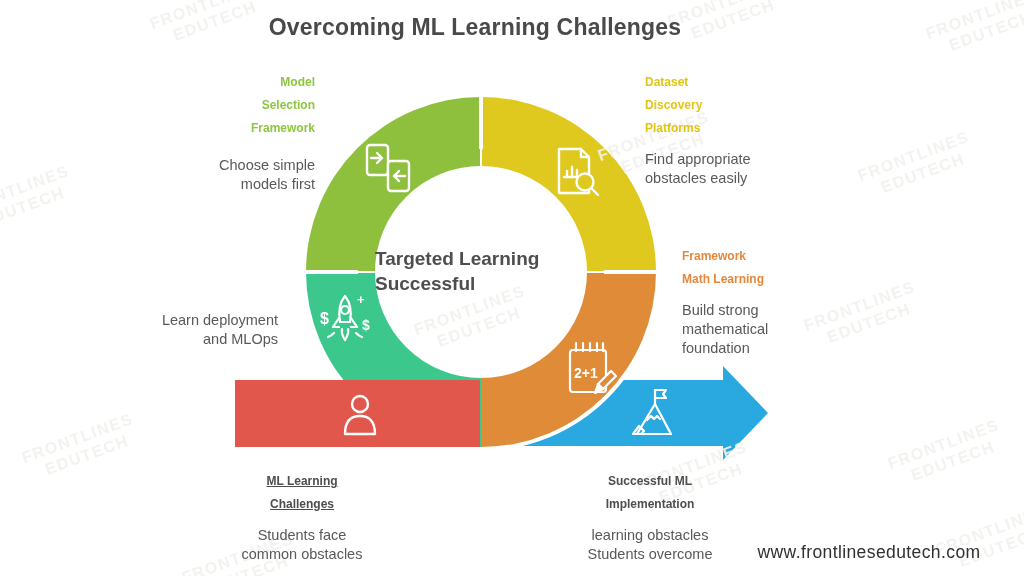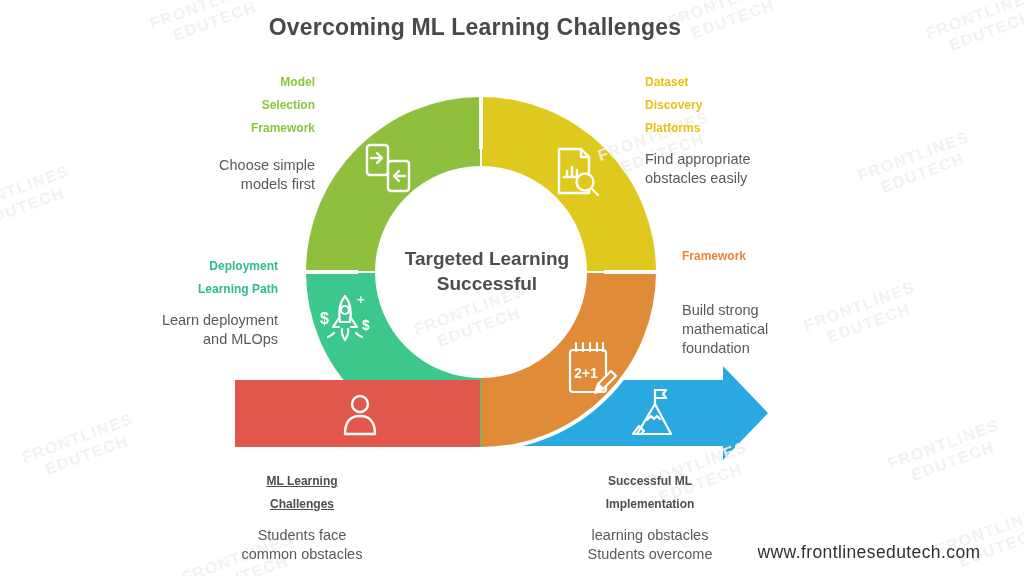--- a/index.html
+++ b/index.html
@@ -30,22 +30,22 @@
   .title{left:0;top:14px;width:950px;text-align:center;font-size:23px;font-weight:bold;
          color:#48494B;z-index:50;letter-spacing:.2px;}
   .seg-head{font-size:12px;font-weight:bold;line-height:23px;z-index:50;}
   .seg-head span{display:block;}
   .seg-desc{font-size:14.5px;line-height:19px;color:#58595B;z-index:50;}
   .seg-desc span{display:block;}
   .green-h{color:#8CC63F;} .yellow-h{color:#E3C414;} .teal-h{color:#2BBE85;} .orange-h{color:#E8873B;}
   .dark-h{color:#4D4E50;}
   .t-right{text-align:right;} .t-left{text-align:left;} .t-center{text-align:center;}
 
-  .center-label{left:375px;top:246px;width:212px;text-align:center;font-size:19px;
-    font-weight:bold;line-height:25px;color:#4D4E50;z-index:50;margin-left:6px;}
+  .center-label{left:375px;top:246px;width:212px;font-size:19px;
+    font-weight:bold;line-height:25px;color:#4D4E50;z-index:50;}
   .center-label span{display:block;}
 
   .website{left:724px;top:542px;width:290px;text-align:center;font-size:17.5px;
     color:#2F3031;z-index:50;letter-spacing:.4px;}
 
   
   #watermarks{position:absolute;inset:0;z-index:40;pointer-events:none;}
   .wm{position:absolute;transform:rotate(-20deg);color:rgba(243,241,236,0.9);
       font-weight:bold;font-size:16px;line-height:19px;letter-spacing:1.5px;text-align:left;}
   .wm span{display:block;}
@@ -207,31 +207,28 @@
   <div class="abs seg-head yellow-h t-left" style="left:645px;top:71px;width:200px;">
     <span>Dataset</span>
     <span>Discovery</span>
     <span>Platforms</span>
   </div>
   <div class="abs seg-desc t-left" style="left:645px;top:150px;width:200px;">
     <span>Find appropriate</span>
     <span>obstacles easily</span>
   </div>
 
-  <div class="abs seg-head teal-h t-right" style="left:78px;top:255px;width:200px;">
-    <span>Deployment</span>
-    <span>Learning Path</span>
-  </div>
   <div class="abs seg-desc t-right" style="left:78px;top:311px;width:200px;">
     <span>Learn deployment</span>
     <span>and MLOps</span>
   </div>
 
   <div class="abs seg-head orange-h t-left" style="left:682px;top:245px;width:200px;">
     <span>Framework</span>
+    <span>Math Learning</span>
   </div>
   <div class="abs seg-desc t-left" style="left:682px;top:301px;width:200px;">
     <span>Build strong</span>
     <span>mathematical</span>
     <span>foundation</span>
   </div>
 
   <div class="abs seg-head dark-h t-center" style="left:192px;top:470px;width:220px;text-decoration:underline;">
     <span>ML Learning</span>
     <span>Challenges</span>

